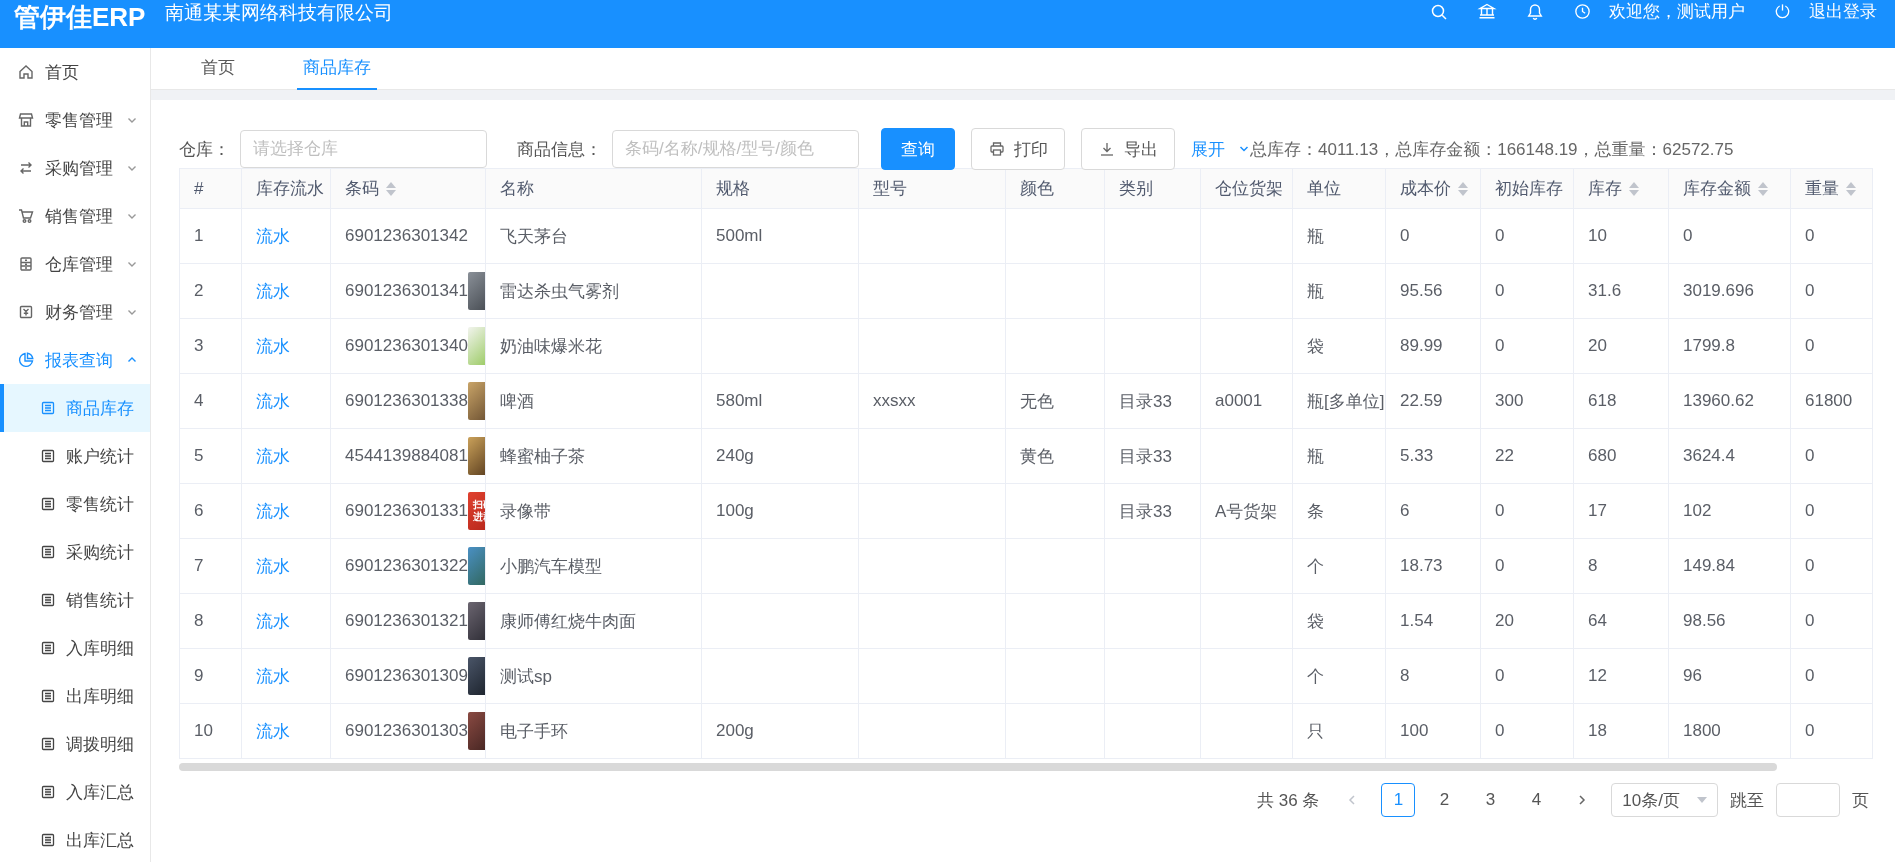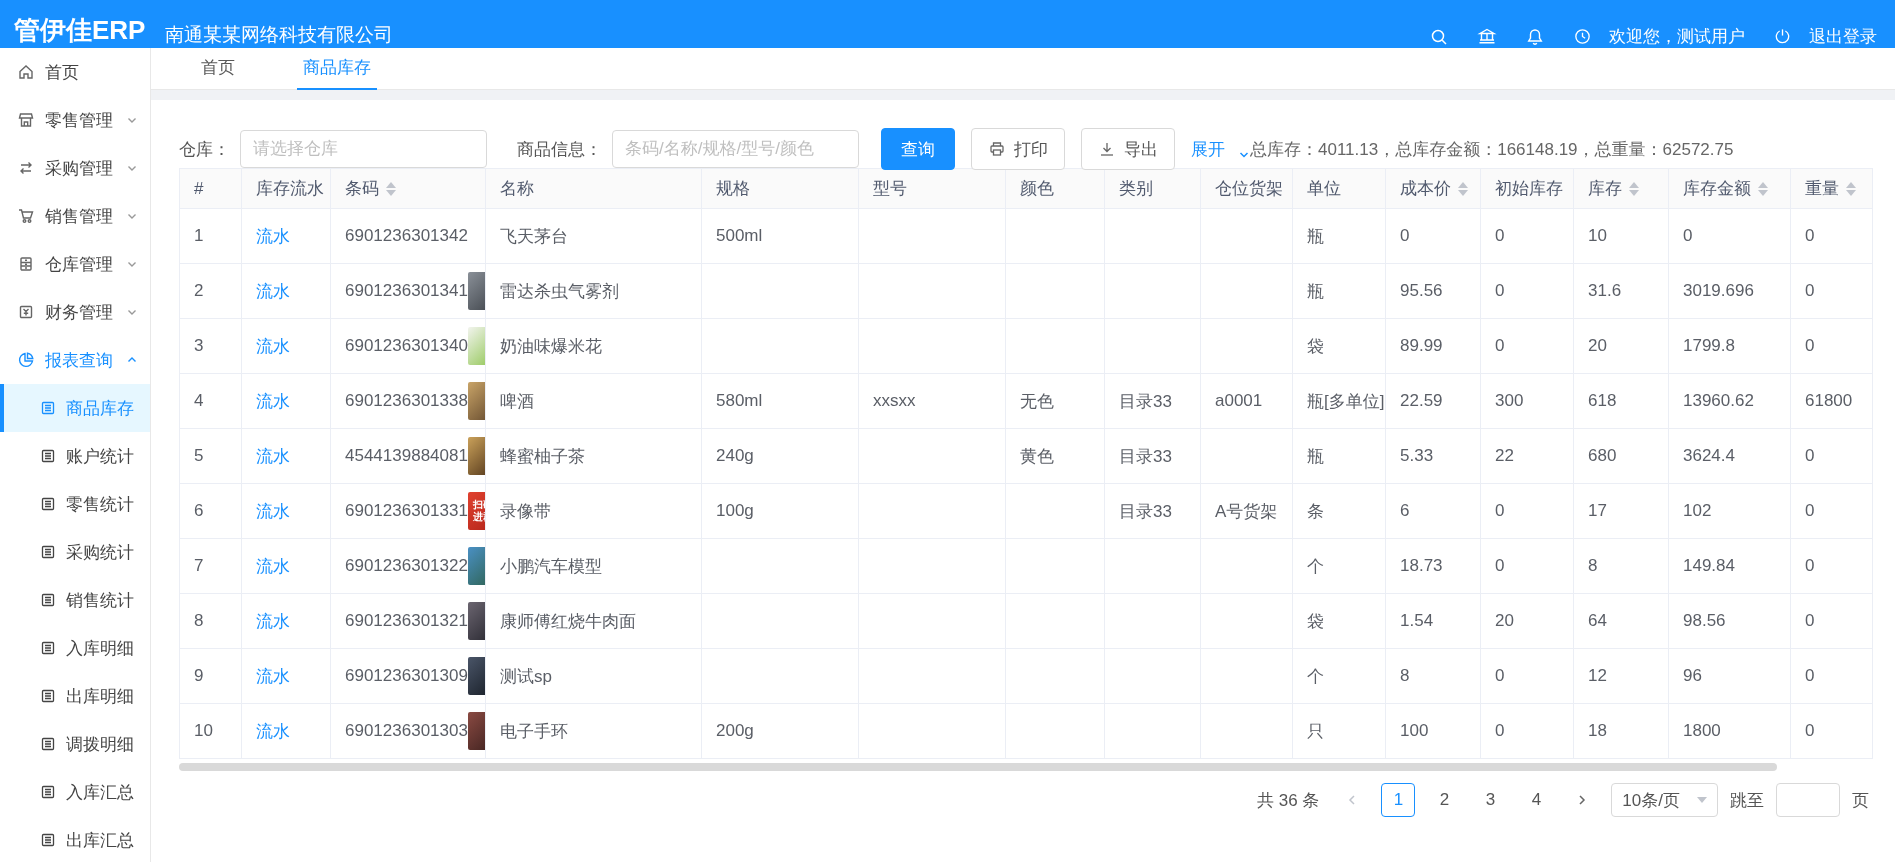--- a/index.html
+++ b/index.html
@@ -1,21 +1,21 @@
 <!DOCTYPE html>
 <html><head>
 <meta charset="utf-8">
 <style>
 *{margin:0;padding:0;box-sizing:border-box}
 html,body{width:1895px;height:862px;overflow:hidden}
 body{font-family:"Liberation Sans","DejaVu Sans",sans-serif;font-size:17px;color:#595959;background:#fff}
 svg{display:block}
 
 
-.topbar{height:48px;background:#1890ff;display:flex;align-items:flex-end;color:#fff}
+.topbar{height:48px;background:#1890ff;display:flex;align-items:flex-start;color:#fff}
 .logo{width:151px;flex:0 0 151px;font-size:26px;font-weight:bold;padding-left:14px;white-space:nowrap;cursor:pointer}
 .company{font-size:19px;margin-left:14px;white-space:nowrap}
 .top-right{margin-left:auto;display:flex;align-items:center;gap:28px;padding-right:18px;font-size:17px}
 .tico{display:flex;cursor:pointer}
 .welcome,.logoutbtn{display:flex;align-items:center;gap:17px;cursor:pointer;white-space:nowrap}
 
 
 .layout{display:flex;height:814px}
 .sidebar{width:151px;flex:0 0 151px;background:#fff;border-right:1px solid #e8e8e8;overflow:hidden}
 .side-item{height:48px;display:flex;align-items:center;padding-left:17px;gap:10px;color:#444;cursor:pointer}
@@ -35,21 +35,21 @@
 
 
 .filter-row{display:flex;align-items:center;height:38px}
 .flabel{color:#555;margin-right:10px;white-space:nowrap}
 input.finput{height:38px;border:1px solid #d9d9d9;border-radius:4px;padding:0 12px;font-size:17px;color:#555;outline:none;font-family:Liberation Sans, sans-serif}
 input.finput::placeholder{color:#bfbfbf}
 .w-house{width:275px;margin-right:30px}
 .w-prod{width:250px;margin-right:22px}
 .btn{height:42px;border-radius:4px;border:1px solid #d9d9d9;background:#fff;color:#555;font-size:17px;display:inline-flex;align-items:center;gap:8px;padding:0 16px;cursor:pointer;margin-right:16px;font-family:inherit;white-space:nowrap}
 .btn.primary{background:#1890ff;border-color:#1890ff;color:#fff;padding:0 19px}
-.expand{color:#1890ff;display:inline-flex;align-items:flex-end;gap:13px;cursor:pointer;white-space:nowrap}
+.expand{color:#1890ff;display:inline-flex;align-items:center;gap:13px;cursor:pointer;white-space:nowrap}
 .summary{margin-left:auto;margin-right:172px;color:#666;white-space:nowrap}
 
 
 .table-wrap{width:1693px}
 table{border-collapse:collapse;table-layout:fixed;width:1693px;color:#5a5e66}
 th,td{border:1px solid #ebeef5;padding:0 4px 0 14px;text-align:left;font-weight:normal;overflow:hidden;white-space:nowrap}
 thead tr{height:40px;background:#fafafa;color:#515a6e}
 tbody tr{height:55px;background:#fff}
 a.flow{color:#1890ff;cursor:pointer;text-decoration:none}
 .bcwrap{display:flex;align-items:center;justify-content:flex-start}

